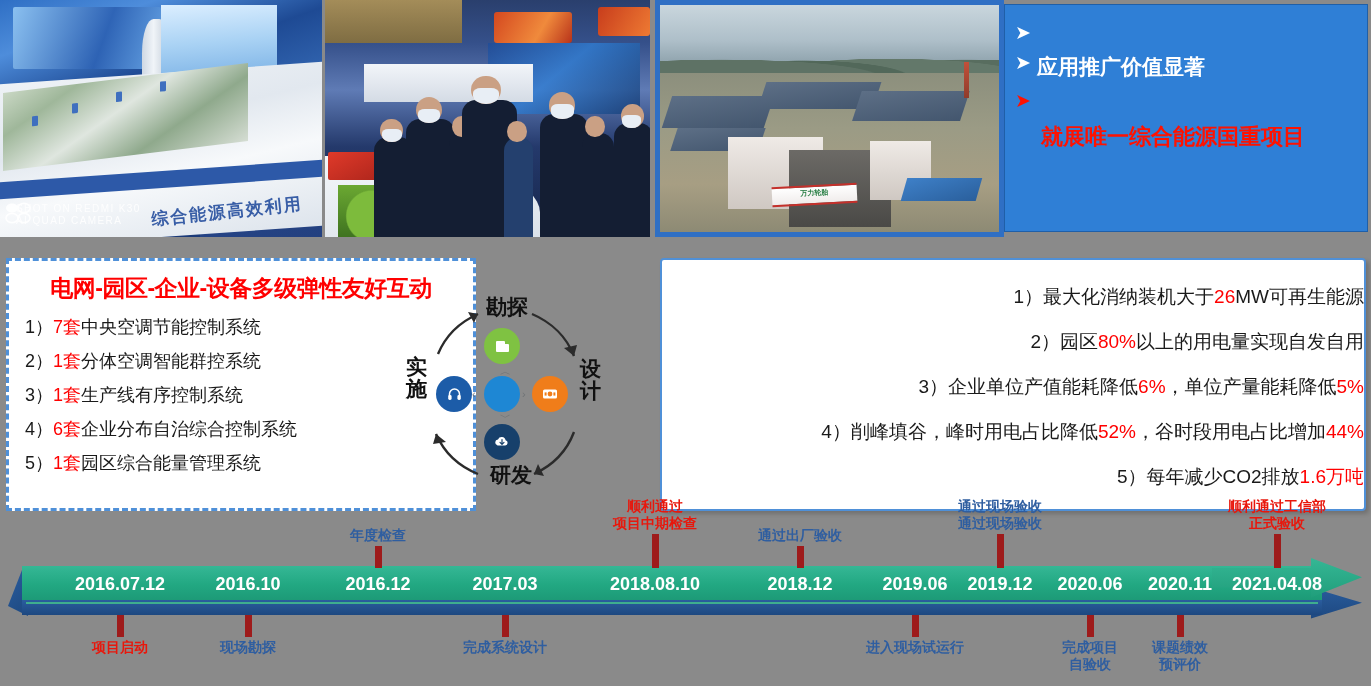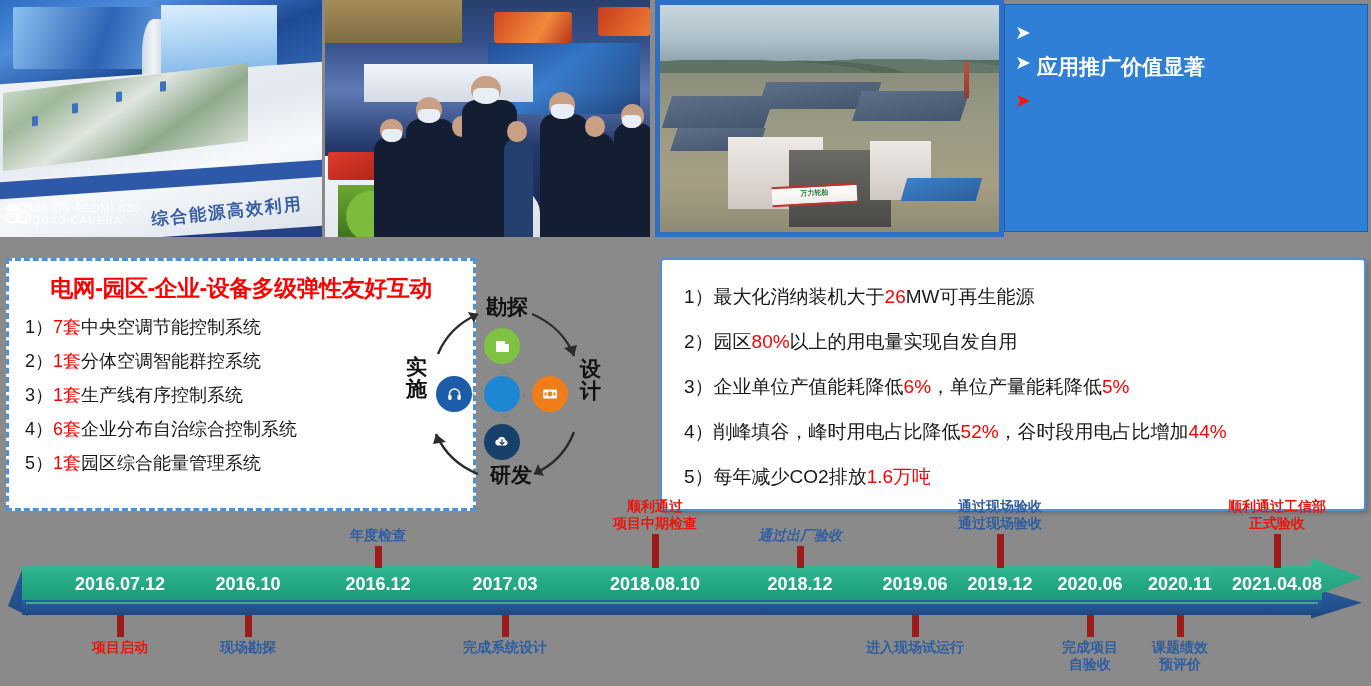--- a/index.html
+++ b/index.html
@@ -130,21 +130,21 @@
   #cycle .n-down{left:86px;top:126px;width:36px;height:36px;background:#17406b;}
   #cycle .n-left{left:38px;top:78px;width:36px;height:36px;background:#1c5ca8;}
   #cycle .n-right{left:134px;top:78px;width:36px;height:36px;background:#f07d1a;}
   #cycle .tick{position:absolute;color:#6f7376;font-size:11px;}
 
   
   #panel-right{position:absolute;left:660px;top:258px;width:706px;height:253px;
     background:#ffffff;border:2px solid #4f90d8;border-radius:4px;box-sizing:border-box;
     box-shadow:3px 3px 4px rgba(0,0,0,.18);padding:14px 0 0 0;}
   #panel-right ul{list-style:none;margin:0;padding:0 0 0 22px;}
-  #panel-right li{font-size:19px;line-height:45px;color:#1a1a1a;white-space:nowrap;}
+  #panel-right li{font-size:19px;line-height:45px;color:#1a1a1a;white-space:nowrap;text-align:right;}
   #panel-right li .hl{color:#ff0000;}
 
   
   #timeline{position:absolute;left:0;top:516px;width:1371px;height:170px;}
   .tl-bar{position:absolute;left:22px;top:50px;width:1300px;height:34px;
     background:linear-gradient(180deg,#35b795 0%,#22a882 55%,#1d9a77 100%);}
   .tl-bar-shadow{position:absolute;left:22px;top:84px;width:1300px;height:15px;
     background:linear-gradient(180deg,#2a5d9e,#1d4880);}
   .tl-bar-line{position:absolute;left:26px;top:86px;width:1292px;height:2px;background:#3fae8e;}
   .tl-tail{position:absolute;left:8px;top:54px;width:20px;height:46px;
@@ -256,20 +256,23 @@
     <div class="line">
       <span class="arrow">➤</span>
     </div>
     <div class="line">
       <span class="arrow">➤</span>
       <span class="txt">应用推广价值显著</span>
     </div>
     <div class="line">
       <span class="arrow red">➤</span>
     </div>
+    <div class="line" style="padding-left:26px;">
+      <span class="txt red">就展唯一综合能源国重项目</span>
+    </div>
   </div>
 
   <div id="panel-left">
     <div class="title">电网-园区-企业-设备多级弹性友好互动</div>
     <ul>
       <li>
         <span class="num">1）</span><span class="hl">7套</span><span>中央空调节能控制系统</span>
       </li>
       <li>
         <span class="num">2）</span><span class="hl">1套</span><span>分体空调智能群控系统</span>
@@ -386,21 +389,21 @@
           <div>完成系统设计</div>
         </div>
         <div class="tl-date" style="left: 655px;">2018.08.10</div>
         <div class="tl-stem up tall" style="left: 652px;"></div>
         <div class="tl-lab red" style="left: 655px; top: -18px;">
           <div>顺利通过</div>
           <div>项目中期检查</div>
         </div>
         <div class="tl-date" style="left: 800px;">2018.12</div>
         <div class="tl-stem up" style="left: 797px;"></div>
-        <div class="tl-lab blue" style="left: 800px; top: 11px; font-style: italic;">
+        <div class="tl-lab blue" style="left: 800px; top: 11px;">
           <div>通过出厂验收</div>
         </div>
         <div class="tl-date" style="left: 915px;">2019.06</div>
         <div class="tl-stem down" style="left: 912px;"></div>
         <div class="tl-lab blue" style="left: 915px; top: 123px;">
           <div>进入现场试运行</div>
         </div>
         <div class="tl-date" style="left: 1000px;">2019.12</div>
         <div class="tl-stem up tall" style="left: 997px;"></div>
         <div class="tl-lab blue" style="left: 1000px; top: -18px;">

